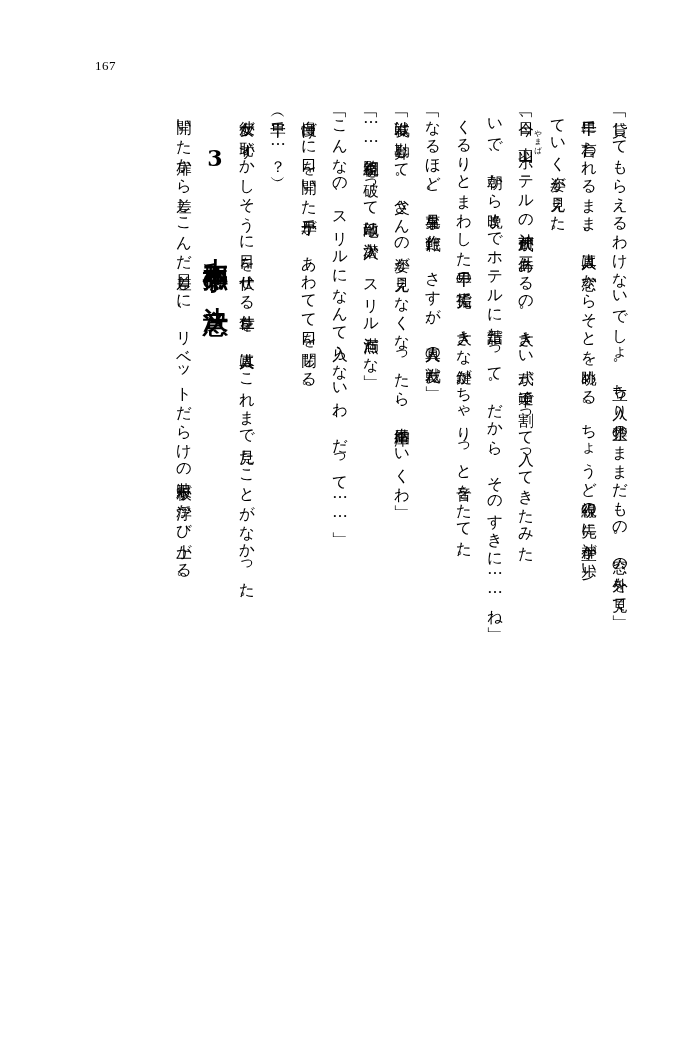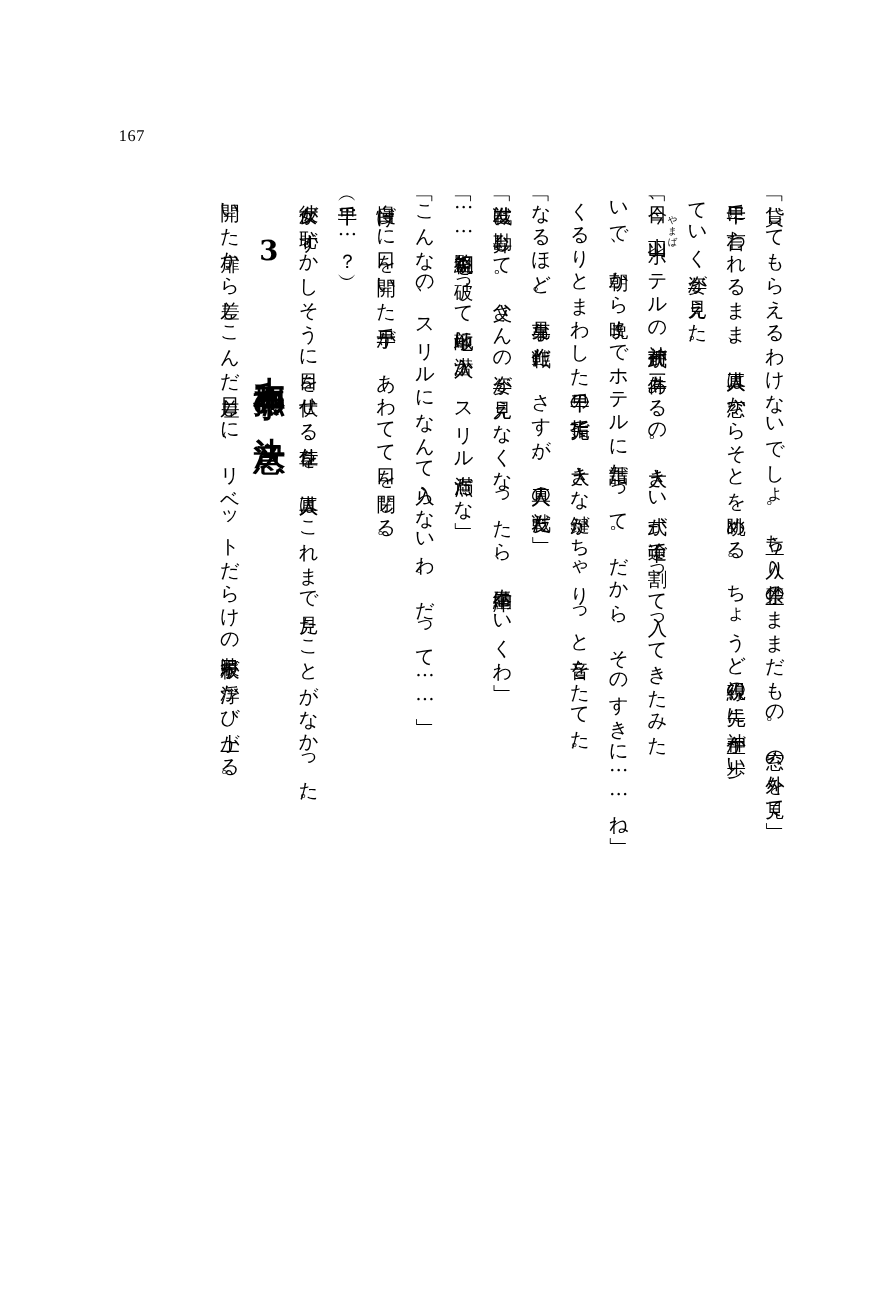--- a/index.html
+++ b/index.html
@@ -12,21 +12,20 @@
     height: 1050px;
     font-family: "Liberation Serif", "DejaVu Serif", serif;
     color: #000000;
     position: relative;
     overflow: hidden;
   }
 
   .page {
     position: absolute;
     inset: 0;
-    margin-top: 43px;
   }
 
   .page-number {
     position: absolute;
     top: 58px;
     left: 95px;
     font-size: 13px;
     letter-spacing: 0.5px;
     font-family: "Liberation Serif", "DejaVu Serif", serif;
   }

